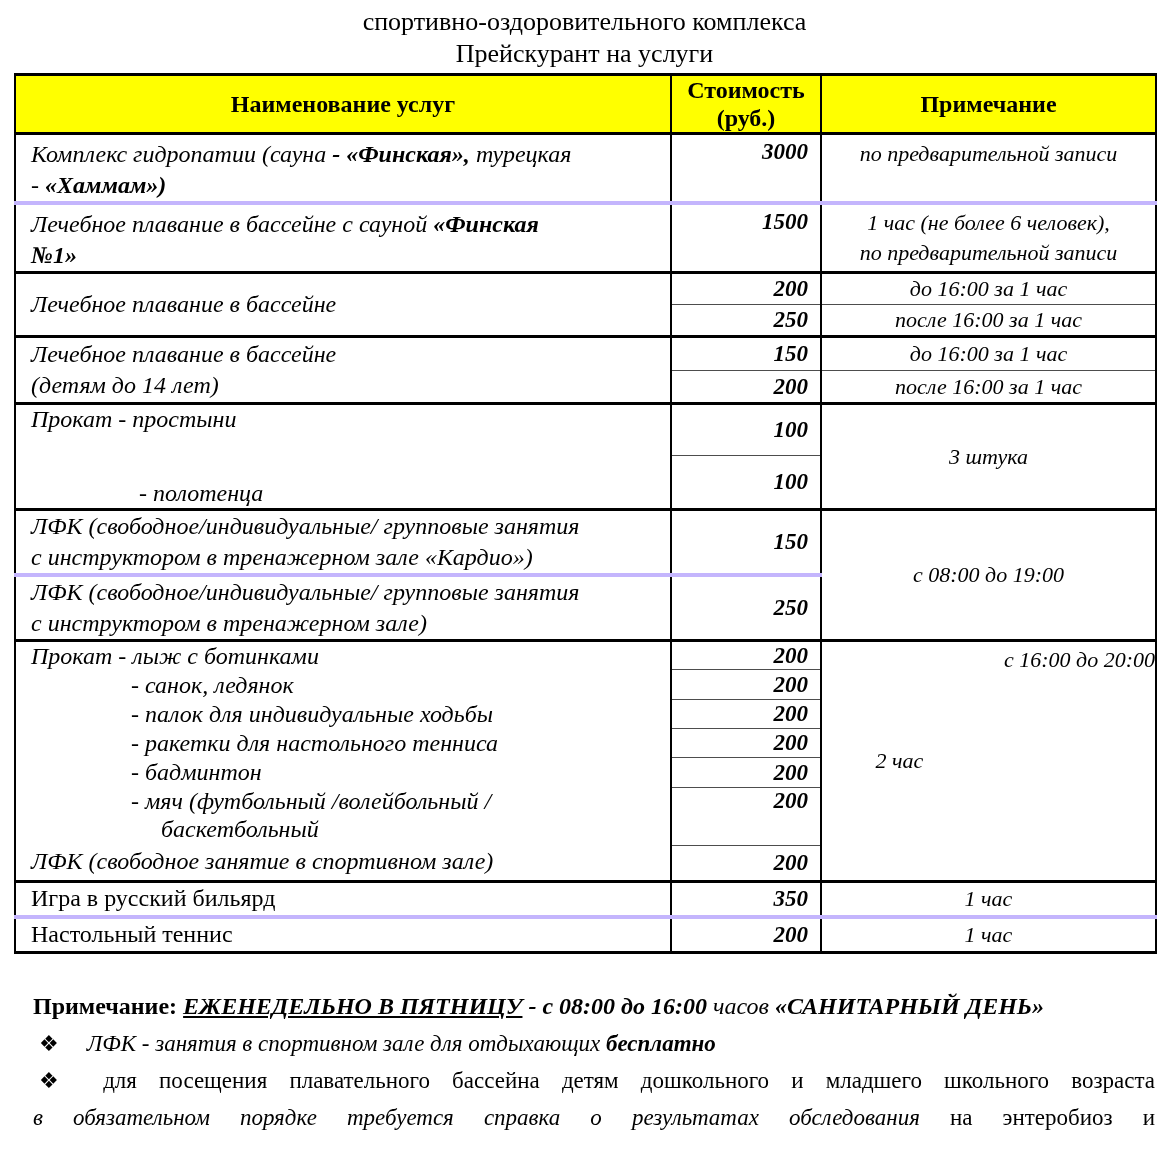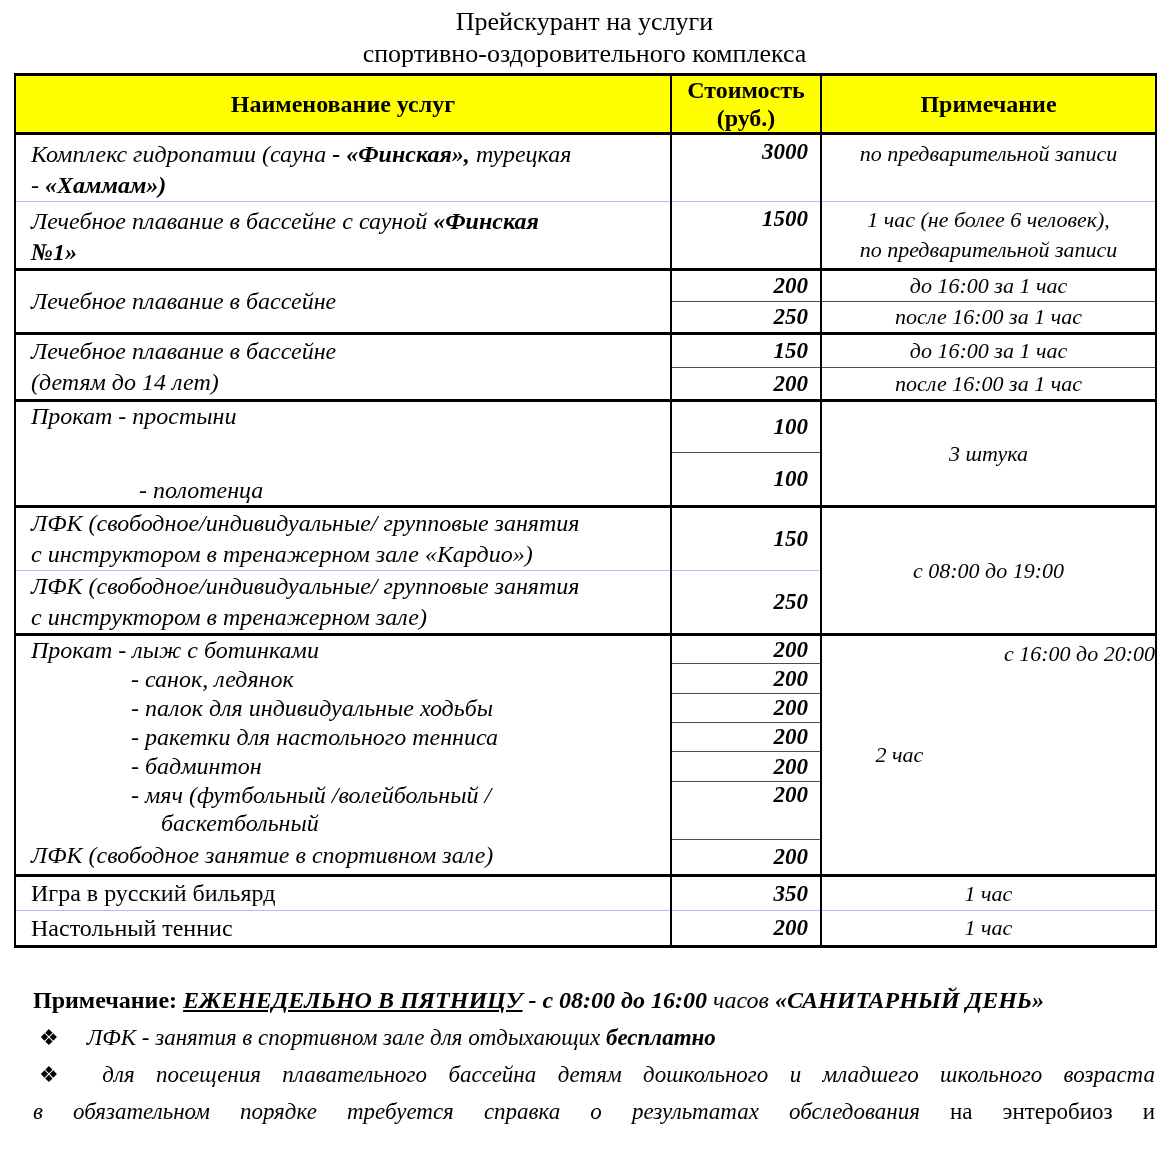--- a/index.html
+++ b/index.html
@@ -15,21 +15,21 @@
     margin:3px 0 0 14px;width:1141px;
     border:2px solid #000;border-top:3px solid #000;border-bottom:3px solid #000;
   }
   th,td{padding:0;vertical-align:middle;overflow:hidden;}
   th{
     background:#ffff00;font-weight:bold;font-size:24px;line-height:28px;
     text-align:center;border-bottom:3px solid #000;
   }
   .vr{border-right:2px solid #000;}
   .bt3{border-top:3px solid #000;}
-  .bt2{border-top:1px solid #c4b5fd;}
+  .bt2{border-top:4px solid #c4b5fd;}
   .bt1{border-top:1px solid #4d4d4d;}
   td.name{
     text-align:left;padding-left:15px;padding-right:18px;
     font-size:24px;font-style:italic;line-height:31px;
   }
   td.name.plain{font-style:normal;font-size:24px;}
   td.price{
     text-align:right;padding-right:12px;
     font-size:23px;font-weight:bold;font-style:italic;
   }
@@ -52,22 +52,22 @@
   .footnotes{margin:34px 14px 0 33px;font-size:23px;font-style:normal;}
   .fn-heading{font-size:24px;line-height:37px;white-space:nowrap;margin-top:16px;}
   .fn-line{line-height:37px;}
   .jl{text-align:justify;text-align-last:justify;}
   .bullet-icon{font-style:normal;font-size:22px;margin-left:6px;margin-right:28px;}
 </style>
 </head>
 <body>
 
 <div class="doc-title">
+  <div>спортивно-оздоровительного комплекса</div>
   <div>Прейскурант на услуги</div>
-  <div>спортивно-оздоровительного комплекса</div>
 </div>
 
 <table class="price-table">
   <colgroup>
       <col style="width:656px">
       <col style="width:150px">
       <col style="width:335px">
     </colgroup>
   <tbody>
 
@@ -208,17 +208,17 @@
 
 <div class="footnotes">
   <div class="fn-heading"><span style="font-weight: bold; font-style: normal;">Примечание: </span><span style="font-weight: bold; font-style: italic; text-decoration: underline;">ЕЖЕНЕДЕЛЬНО В ПЯТНИЦУ</span><span style="font-weight: bold; font-style: italic;"> - с 08:00 до 16:00 </span><span style="font-style: italic;">часов </span><span style="font-weight: bold; font-style: italic;">«САНИТАРНЫЙ ДЕНЬ»</span></div>
 
   <div>
     <div class="fn-line"><span class="bullet-icon">❖</span><span><span style="font-style: italic;">ЛФК - занятия в спортивном зале для отдыхающих </span><span style="font-weight: bold; font-style: italic;">бесплатно</span></span></div>
   </div>
 
 
   <div>
-    <div class="fn-line jl"><span class="bullet-icon">❖</span><span><span style="font-style: italic;">для посещения плавательного бассейна детям дошкольного и младшего школьного возраста</span></span></div>
+    <div class="fn-line jl"><span class="bullet-icon">❖</span><span><span style="">для посещения плавательного бассейна детям дошкольного и младшего школьного возраста</span></span></div>
     <div class="fn-line jl"><span style="font-style: italic;">в обязательном порядке требуется справка о результатах обследования </span><span style="font-style: normal;">на энтеробиоз и</span></div>
 
   </div>
 </div>
 
 </body></html>

